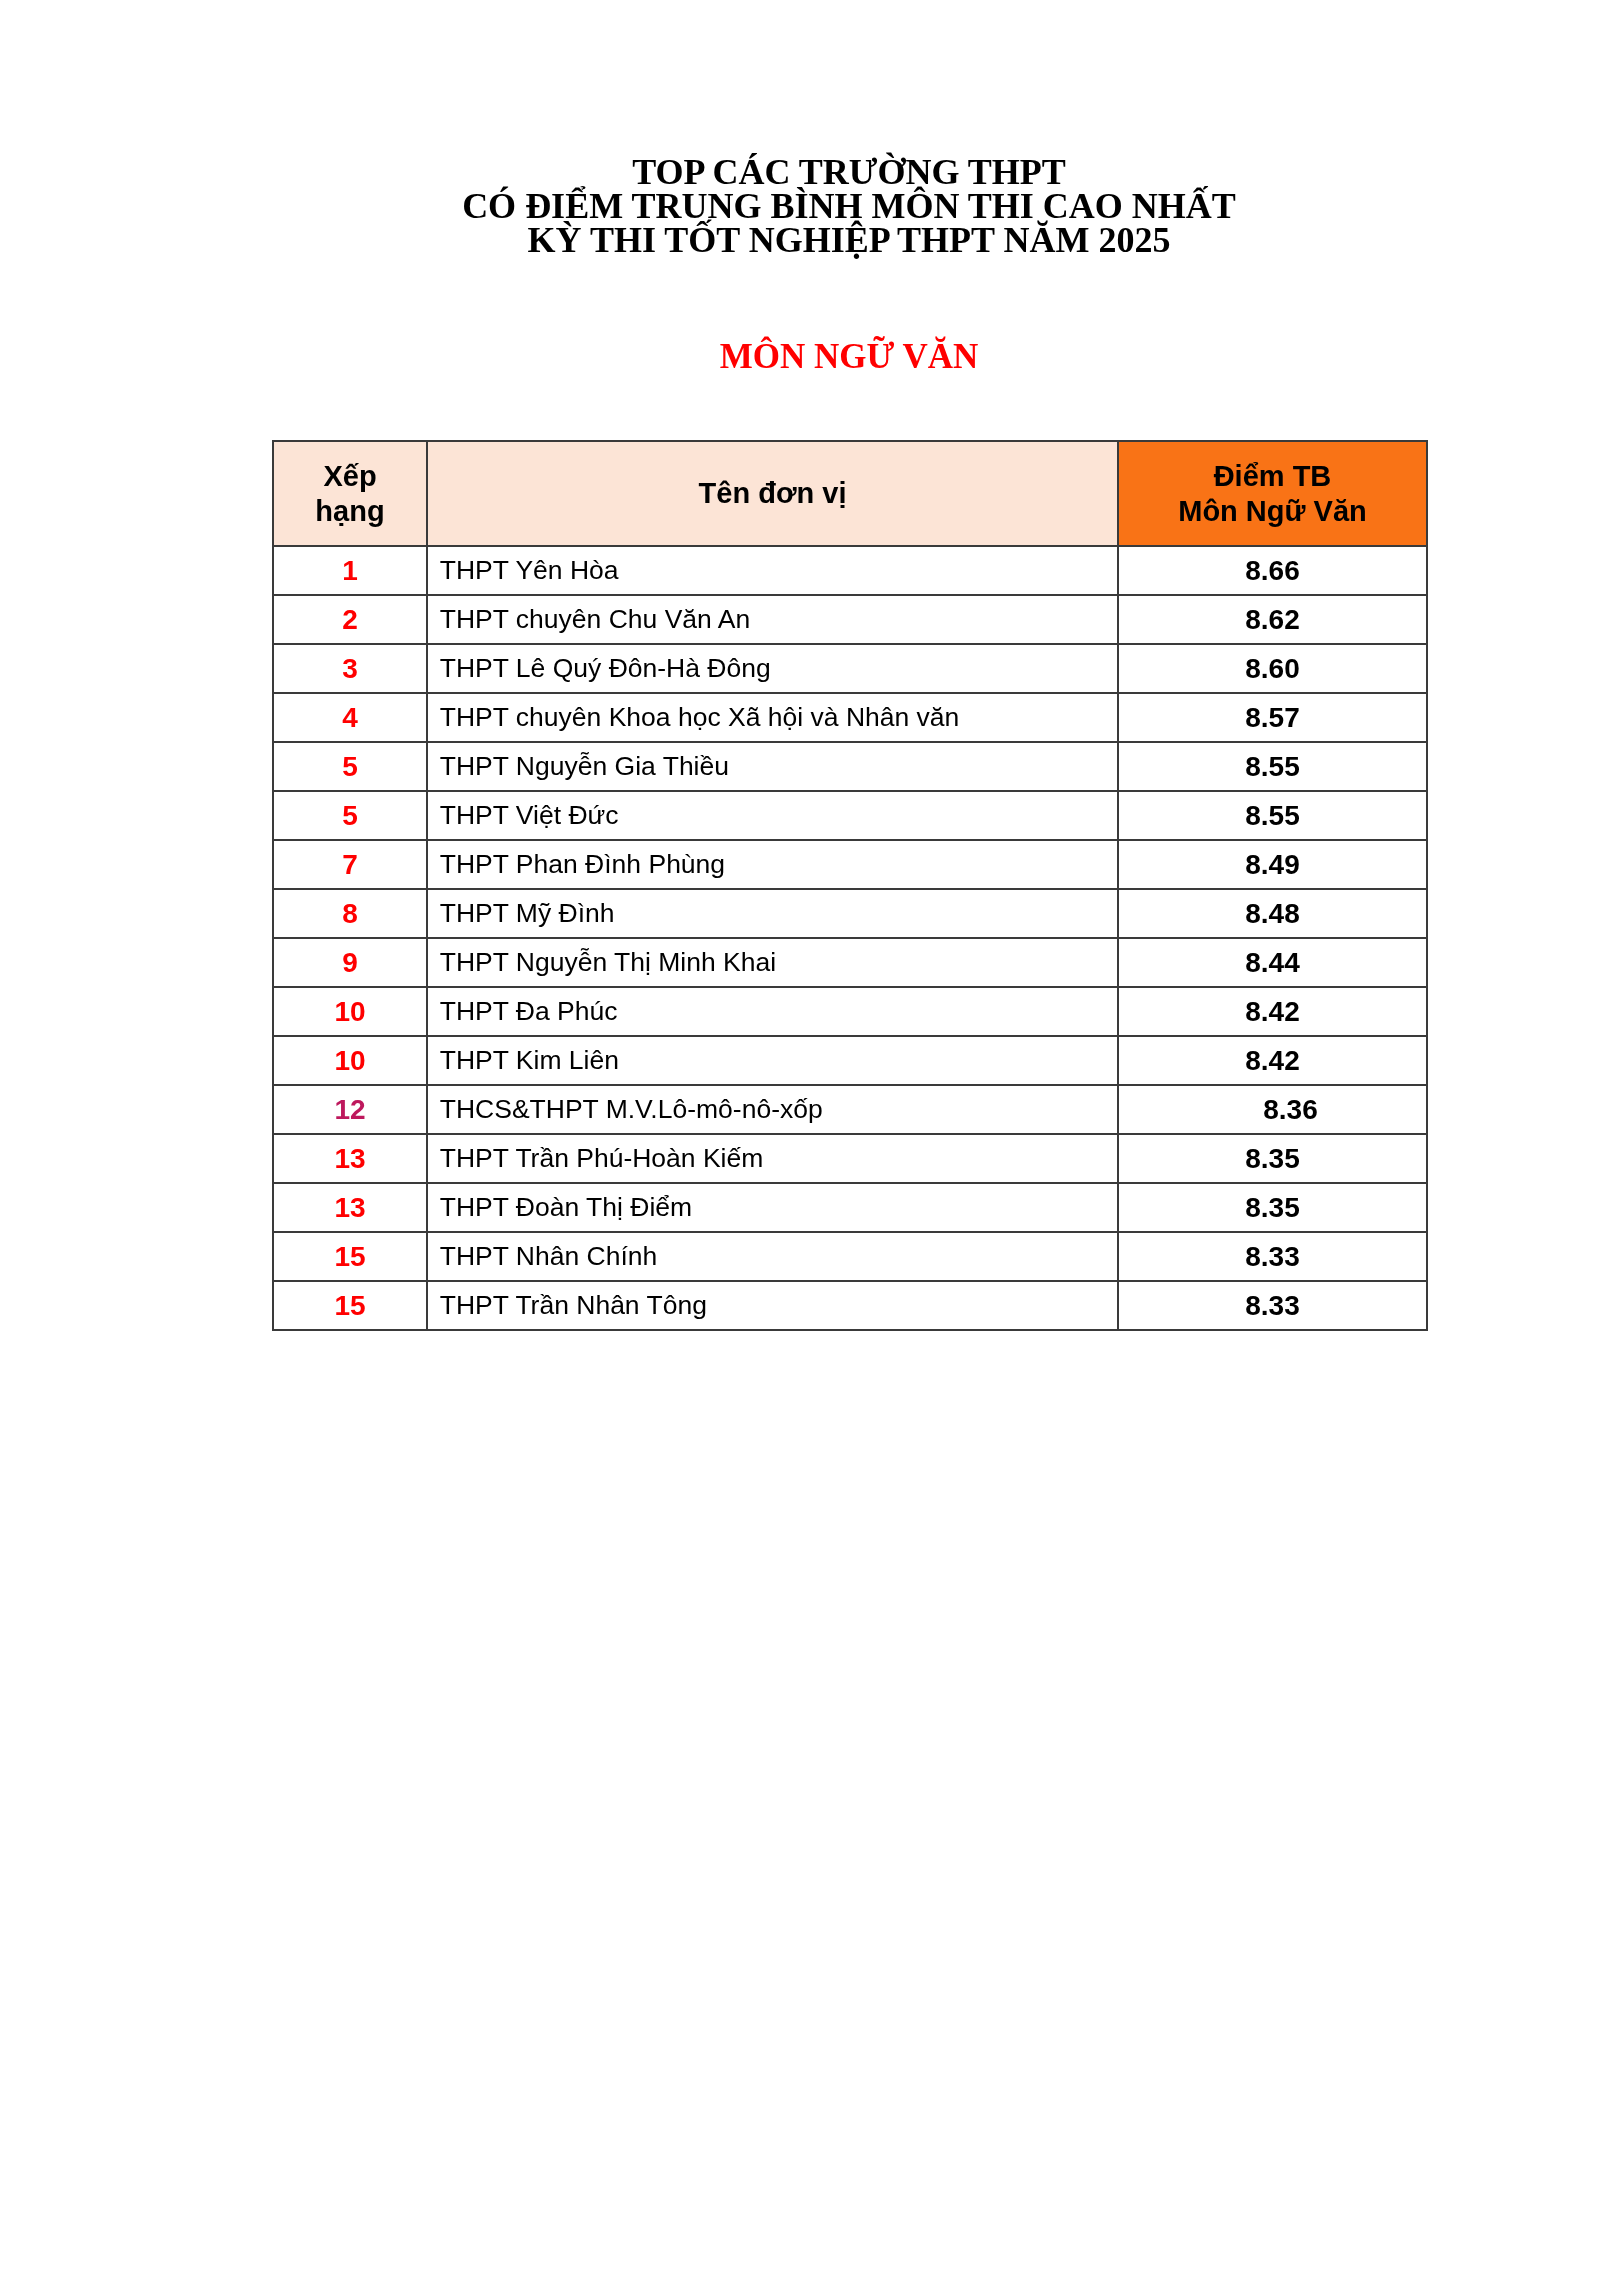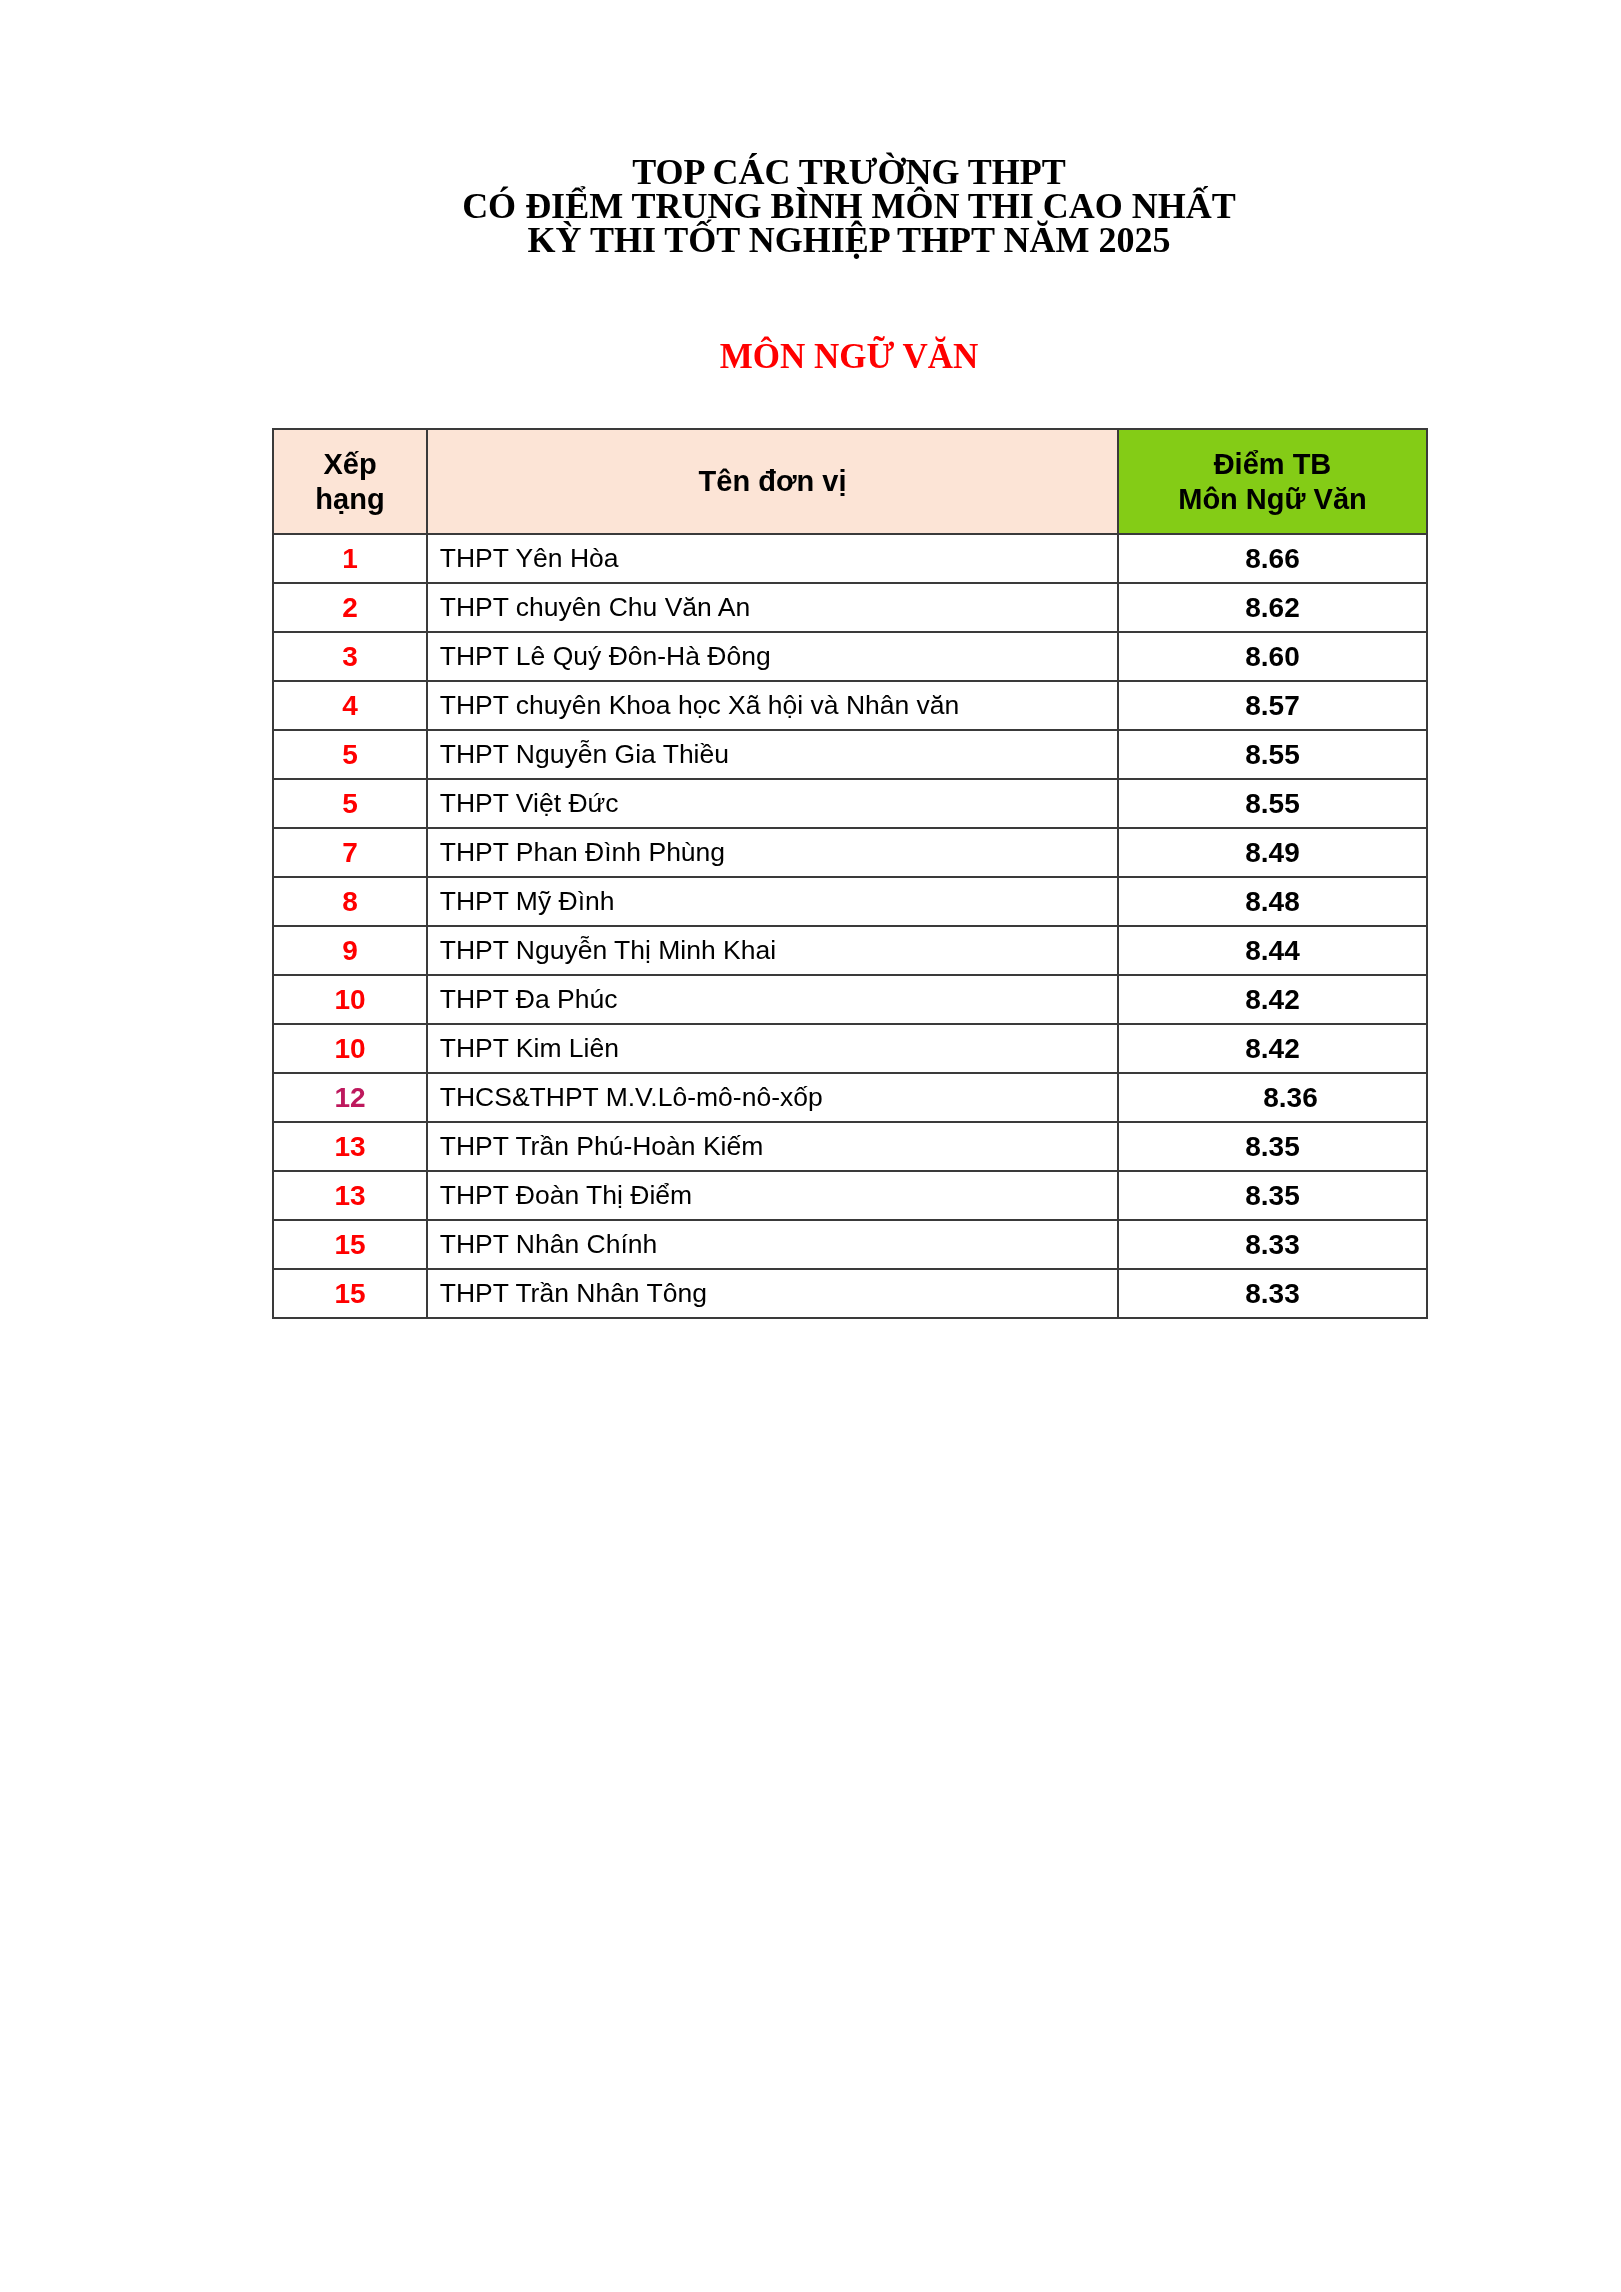--- a/index.html
+++ b/index.html
@@ -37,21 +37,21 @@
       text-align: center;
       font-family: "Liberation Serif", "DejaVu Serif", serif;
       font-weight: bold;
       font-size: 35px;
       line-height: 39px;
       white-space: nowrap;
     }
     table.ranking {
       position: absolute;
       left: 272px;
-      top: 428px;
+      top: 440px;
       width: 1154px;
       border-collapse: collapse;
       table-layout: fixed;
       font-family: "Liberation Sans", "DejaVu Sans", sans-serif;
       color: #000000;
     }
     table.ranking th,
     table.ranking td {
       border: 2px solid #3a3a3a;
       padding: 0;
@@ -107,21 +107,21 @@
     <col class="col-name">
     <col class="col-score">
   </colgroup>
   <thead>
     <tr>
       <th class="hdr" style="background: rgb(252, 228, 214); border-color: rgb(58, 58, 58);">
         <span class="hdr-line">Xếp</span>
         <span class="hdr-line">hạng</span>
       </th>
       <th class="hdr" style="background: rgb(252, 228, 214); border-color: rgb(58, 58, 58);">Tên đơn vị</th>
-      <th class="hdr" style="background: #84cc16; border-color: rgb(58, 58, 58);">
+      <th class="hdr" style="background: #f97316; border-color: rgb(58, 58, 58);">
         <span class="hdr-line">Điểm TB</span>
         <span class="hdr-line">Môn Ngữ Văn</span>
       </th>
     </tr>
   </thead>
   <tbody id="table-body">
     <tr>
         <td class="rank-cell" style="color: rgb(255, 0, 0); border-color: rgb(58, 58, 58);">1</td>
         <td class="name-cell" style="border-color: rgb(58, 58, 58);">THPT Yên Hòa</td>
         <td class="score-cell" style="border-color: rgb(58, 58, 58);">8.66</td>

